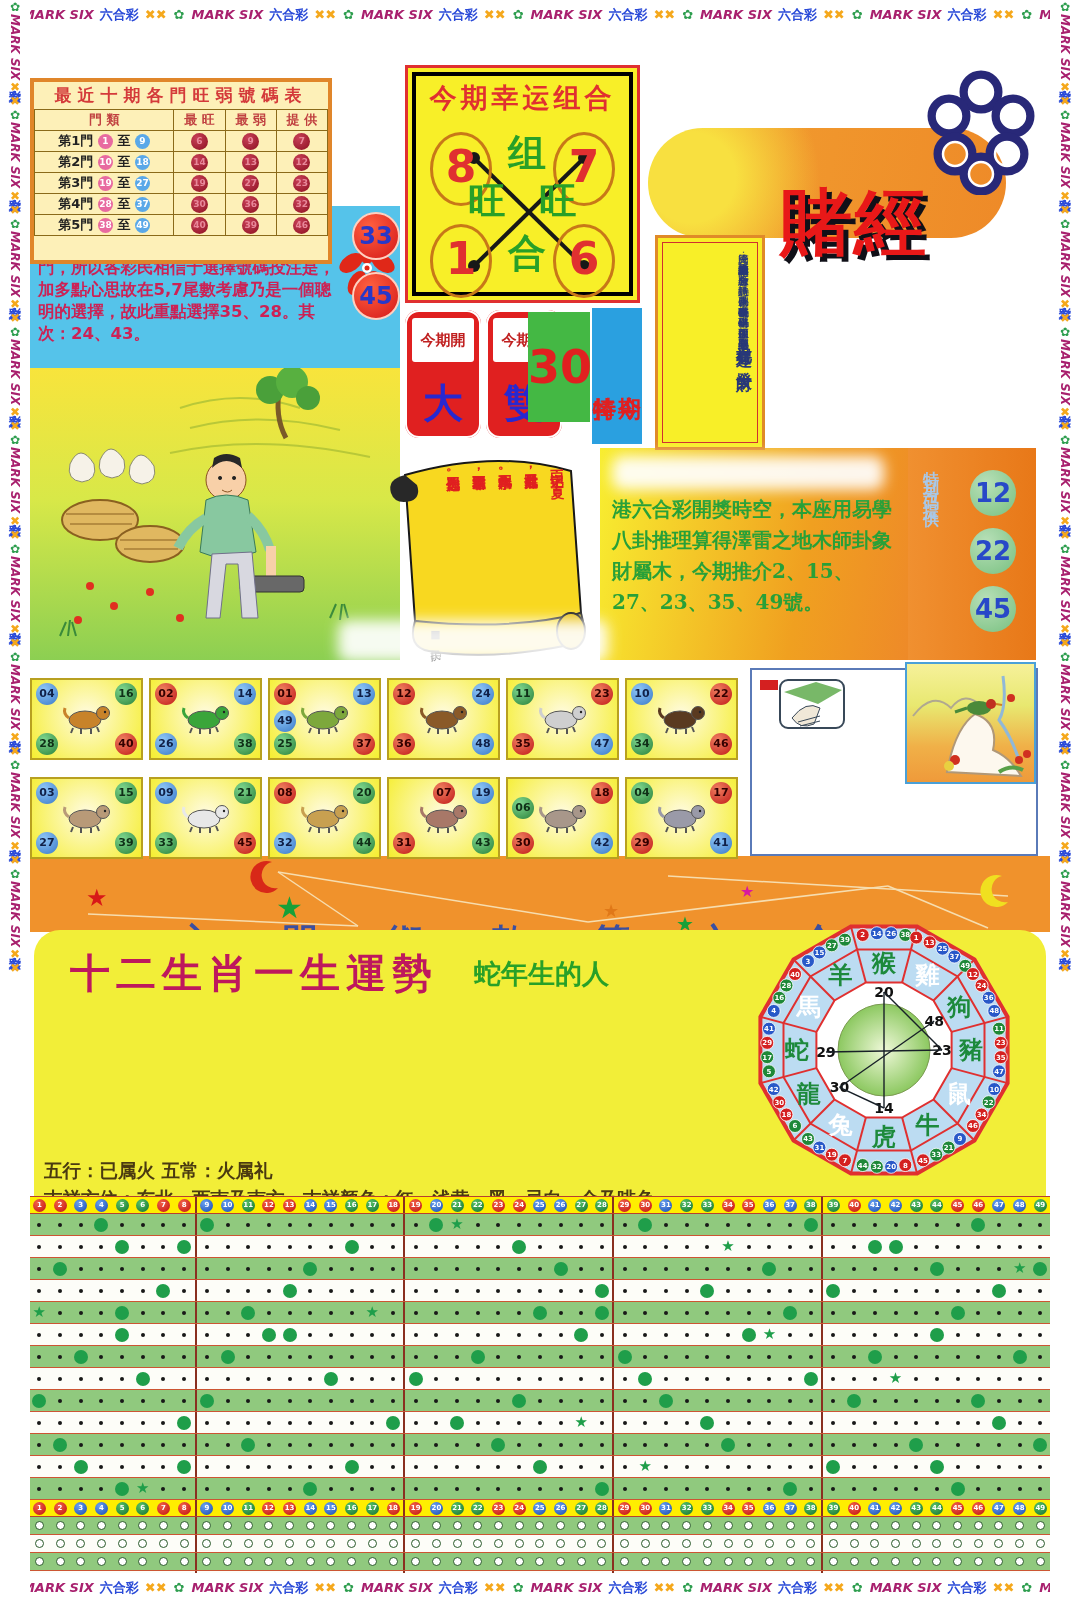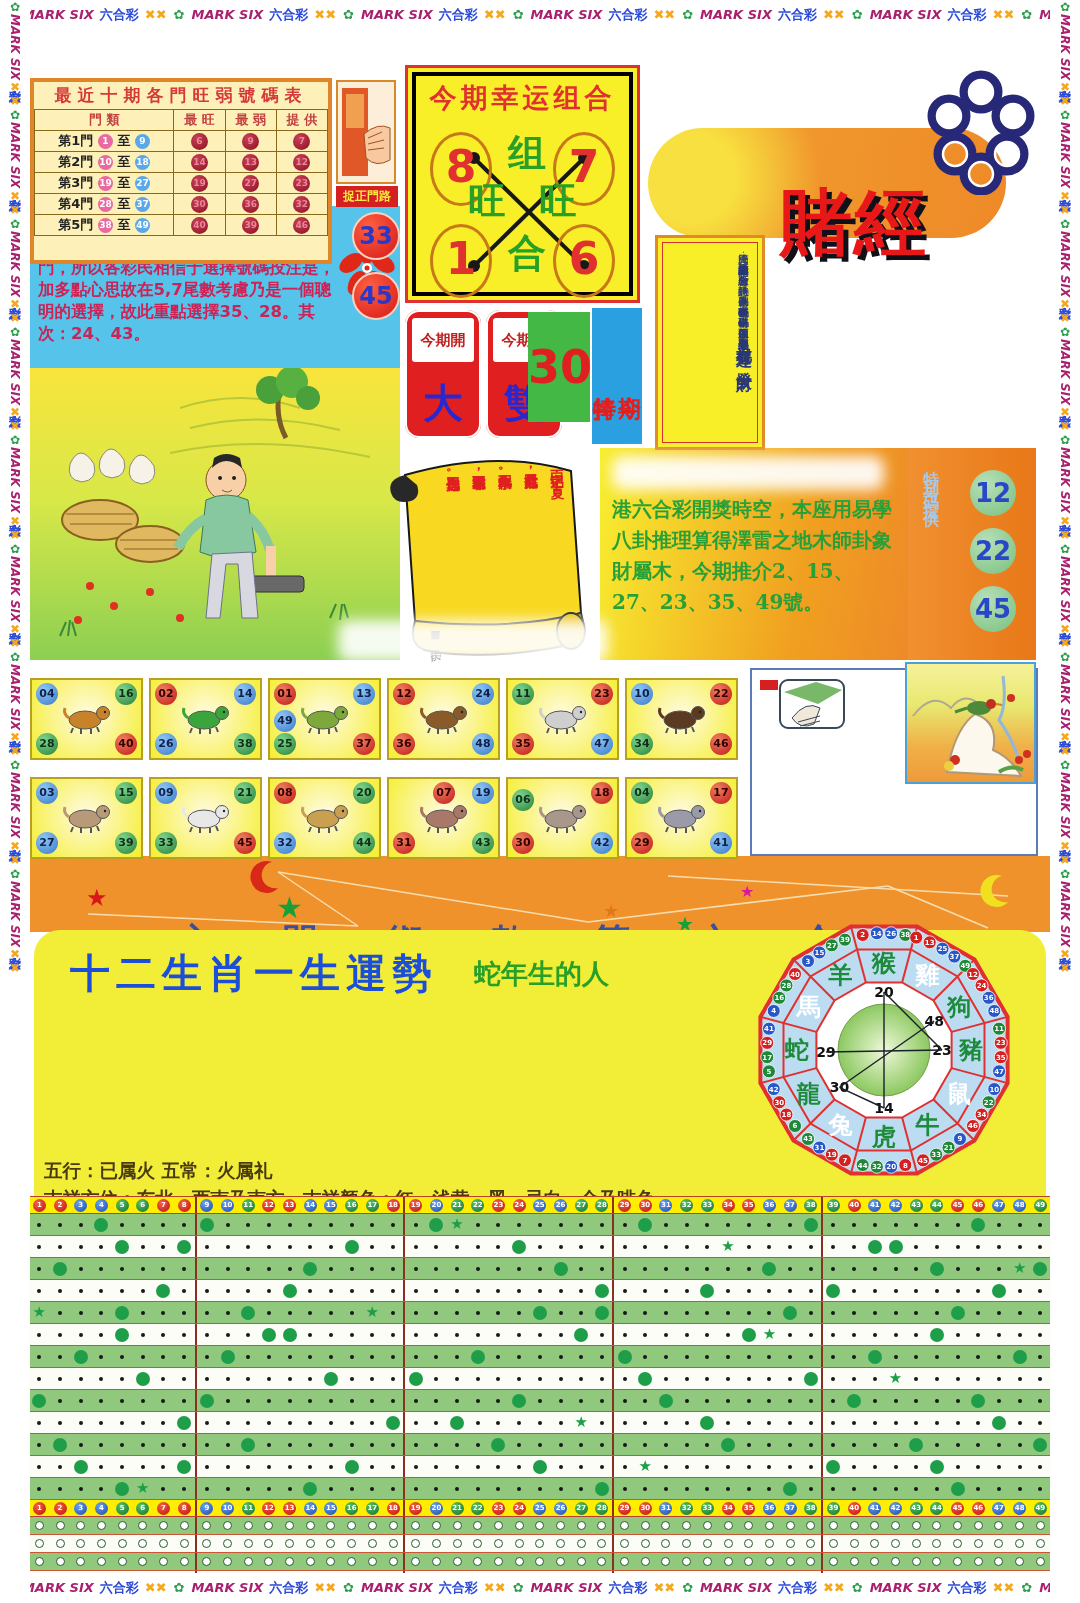--- a/index.html
+++ b/index.html
@@ -110,21 +110,21 @@
              font-weight:bold;writing-mode:vertical-rl;text-align:center;padding:2px 1px;letter-spacing:2px;}
   #birdpic{position:absolute;left:905px;top:662px;width:131px;height:122px;z-index:5;
            border:2px solid #4aa0d8;box-sizing:border-box;}
   
   #band{position:absolute;left:28px;top:856px;width:1024px;height:76px;background:#f0922c;z-index:2;}
   #band .title{position:absolute;left:150px;top:14px;color:#3b4fa0;font-size:36px;font-weight:bold;letter-spacing:68px;white-space:nowrap;margin-top:48px;}
   .bstar{position:absolute;z-index:3;font-size:24px;}
   
   #fortune{position:absolute;left:34px;top:930px;width:1012px;height:262px;background:#f2ee38;border-radius:26px 26px 0 0;z-index:3;
            font-family:"DejaVu Serif","Liberation Serif",serif;}
-  #fortune .t1{position:absolute;left:36px;top:16px;color:#1d4ed8;font-size:40px;font-weight:bold;letter-spacing:6px;}
+  #fortune .t1{position:absolute;left:36px;top:16px;color:#be185d;font-size:40px;font-weight:bold;letter-spacing:6px;}
   #fortune .t2{position:absolute;left:440px;top:26px;color:#28a028;font-size:27px;font-weight:bold;}
   #fortune .body{position:absolute;left:10px;top:72px;width:696px;color:#4a3a10;font-size:18.5px;font-weight:bold;line-height:1.32;}
   #fortune .l1{position:absolute;left:10px;top:228px;color:#4a3a10;font-size:18.5px;font-weight:bold;}
   #fortune .l2{position:absolute;left:10px;top:256px;color:#4a3a10;font-size:18.5px;font-weight:bold;}
   #fortune .l3{position:absolute;left:10px;top:284px;color:#4a3a10;font-size:18.5px;font-weight:bold;}
   #fortune{height:330px;}
   #wheel{position:absolute;left:728px;top:920px;z-index:6;}
   
   #trend{position:absolute;left:28px;top:1196px;width:1024px;height:377px;z-index:4;border:1px solid #b84030;box-sizing:border-box;}
   .t-head{display:flex;height:16px;background:#ffee00;border-bottom:1px solid #b84030;}
@@ -189,31 +189,20 @@
           <tr>
             <td class="gate">第5門 <span class="rnum rn-pink">38</span> 至 <span class="rnum rn-blue">49</span></td>
             <td><span class="cellball">40</span></td>
             <td><span class="cellball">39</span></td>
             <td><span class="cellball">46</span></td>
           </tr>
         </tbody>
       </table>
   </div>
 
-  <div id="catch">
-    <div class="pic">
-      <svg width="56" height="100" viewBox="0 0 56 100">
-        <rect x="4" y="6" width="26" height="88" fill="#e05828"></rect>
-        <rect x="8" y="12" width="18" height="34" fill="#f0a050"></rect>
-        <path d="M26 52 Q40 40 52 46 L52 78 Q38 86 28 76 Z" fill="#f8c8a0" stroke="#a05020"></path>
-        <path d="M30 56 l14 -6 M30 62 l16 -4 M30 68 l16 -2" stroke="#a05020" fill="none"></path>
-      </svg>
-    </div>
-    <div class="lbl">捉正門路</div>
-  </div>
   <div id="flower">
     <svg width="58" height="60" viewBox="0 0 58 60">
       <g fill="#e02818">
           <ellipse cx="29" cy="13" rx="8" ry="13"></ellipse>
           <ellipse cx="13" cy="25" rx="13" ry="8" transform="rotate(-35 13 25)"></ellipse>
           <ellipse cx="45" cy="25" rx="13" ry="8" transform="rotate(35 45 25)"></ellipse>
           <ellipse cx="19" cy="45" rx="8" ry="13" transform="rotate(28 19 45)"></ellipse>
           <ellipse cx="39" cy="45" rx="8" ry="13" transform="rotate(-28 39 45)"></ellipse>
         </g>
       <circle cx="29" cy="30" r="5" fill="#fff"></circle>
@@ -503,21 +492,21 @@
         <span class="zball zb-green" style="right: 4px; bottom: 3px;">43</span>
         <span class="zanimal"><svg width="52" height="34" viewBox="0 0 52 34">
             <ellipse cx="24" cy="20" rx="16" ry="9" fill="#a87868" stroke="#555" stroke-width="1"></ellipse>
             <circle cx="42" cy="13" r="6.5" fill="#a87868" stroke="#555" stroke-width="1"></circle>
             <path d="M12 28 l-2 5 M20 29 l0 5 M30 29 l0 5 M36 27 l2 5" stroke="#555" stroke-width="2"></path>
             <path d="M8 18 q-6 -4 -4 -10" stroke="#a87868" stroke-width="3" fill="none"></path>
             <circle cx="44" cy="12" r="1.2" fill="#222"></circle>
           </svg></span>
       </div>
       <div class="zcell">
-        <span class="zball zb-green" style="left: 4px; top: 10px;">06</span>
+        <span class="zball zb-green" style="left: 4px; top: 18px;">06</span>
         <span class="zball zb-red" style="right: 4px; top: 3px;">18</span>
         <span class="zball zb-red" style="left: 4px; bottom: 3px;">30</span>
         <span class="zball zb-blue" style="right: 4px; bottom: 3px;">42</span>
         <span class="zanimal"><svg width="52" height="34" viewBox="0 0 52 34">
             <ellipse cx="24" cy="20" rx="16" ry="9" fill="#a8978a" stroke="#555" stroke-width="1"></ellipse>
             <circle cx="42" cy="13" r="6.5" fill="#a8978a" stroke="#555" stroke-width="1"></circle>
             <path d="M12 28 l-2 5 M20 29 l0 5 M30 29 l0 5 M36 27 l2 5" stroke="#555" stroke-width="2"></path>
             <path d="M8 18 q-6 -4 -4 -10" stroke="#a8978a" stroke-width="3" fill="none"></path>
             <circle cx="44" cy="12" r="1.2" fill="#222"></circle>
           </svg></span>

